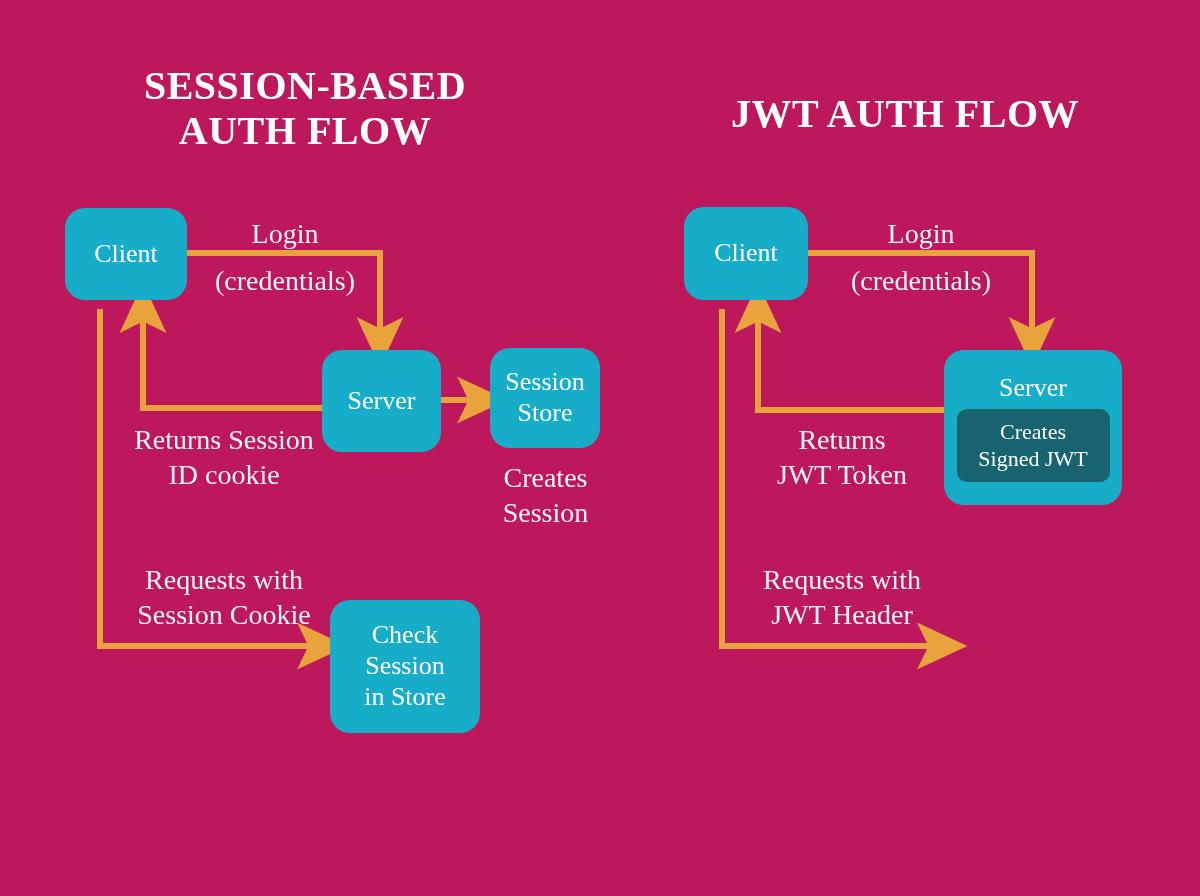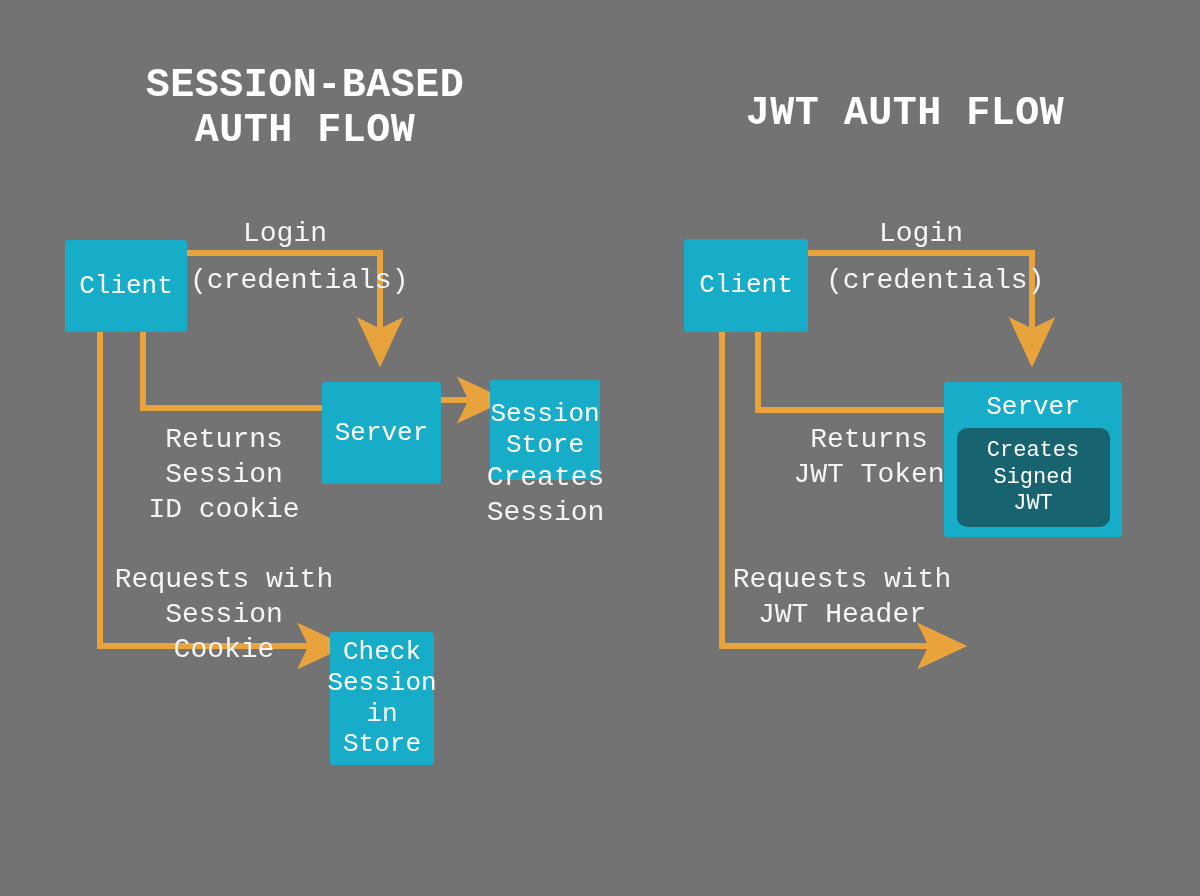--- a/index.html
+++ b/index.html
@@ -5,23 +5,23 @@
 <style>
   html, body {
     margin: 0;
     padding: 0;
     background: #0c0f22;
   }
   #stage {
     position: relative;
     width: 1200px;
     height: 896px;
-    background: #737373;
+    background: #be185d;
     overflow: hidden;
-    font-family: Liberation Mono, monospace;
+    font-family: Liberation Serif, serif;
     -webkit-font-smoothing: antialiased;
   }
   #wires {
     position: absolute;
     left: 0; top: 0;
     width: 1200px;
     height: 896px;
     pointer-events: none;
   }
   .title {
@@ -32,31 +32,30 @@
     letter-spacing: 0.5px;
     line-height: 1.12;
     text-align: center;
   }
   #title-left  { left: 60px;  top: 64px;  width: 490px; }
   #title-right { left: 660px; top: 92px;  width: 490px; }
 
   .node {
     position: absolute;
     background: #17adc9;
-    border-radius: 3px;
+    border-radius: 20px;
     color: #ffffff;
     display: flex;
     align-items: center;
     justify-content: center;
     text-align: center;
     font-size: 26px;
     line-height: 1.18;
     box-sizing: border-box;
     padding: 6px 8px;
-    margin-top: 32px;
   }
   .node.stacked {
     flex-direction: column;
   }
   .node-inner {
     background: #176470;
     border-radius: 10px;
     color: #ffffff;
     font-size: 22px;
     line-height: 1.2;
@@ -76,21 +75,21 @@
     font-size: 28px;
     line-height: 1.25;
     text-align: center;
     white-space: pre-line;
   }
 
   
   #node-client-left   { left: 65px;  top: 208px; width: 122px; height: 92px;  }
   #node-server-left   { left: 322px; top: 350px; width: 119px; height: 102px; }
   #node-session-store { left: 490px; top: 348px; width: 110px; height: 100px; }
-  #node-check-session { left: 330px; top: 600px; width: 104px; height: 133px; }
+  #node-check-session { left: 330px; top: 600px; width: 150px; height: 133px; }
 
   #node-client-right  { left: 684px; top: 207px; width: 124px; height: 93px;  }
   #node-server-right  { left: 944px; top: 350px; width: 178px; height: 155px; }
   #node-validate      { left: 950px; top: 597px; width: 176px; height: 130px; }
 
   
   #cap-login-left        { left: 190px; top: 216px; width: 190px; }
   #cap-creds-left        { left: 190px; top: 263px; width: 190px; }
   #cap-returns-left      { left: 108px; top: 422px; width: 232px; }
   #cap-creates-session   { left: 473px; top: 460px; width: 145px; }
@@ -166,20 +165,20 @@
     <div class="node-title">Server</div>
     <div class="node-inner" style="white-space: pre-line;">Creates
 Signed JWT</div>
   </div>
 
 
   <div class="caption" id="cap-login-right">Login</div>
 
   <div class="caption" id="cap-creds-right">(credentials)</div>
 
-  <div class="caption" id="cap-returns-right" style="white-space: pre-line; margin-left: 27px;">Returns
+  <div class="caption" id="cap-returns-right" style="white-space: pre-line;">Returns
 JWT Token</div>
 
   <div class="caption" id="cap-requests-right" style="white-space: pre-line;">Requests with
 JWT Header</div>
 
 
 </div>
 
 </body></html>

